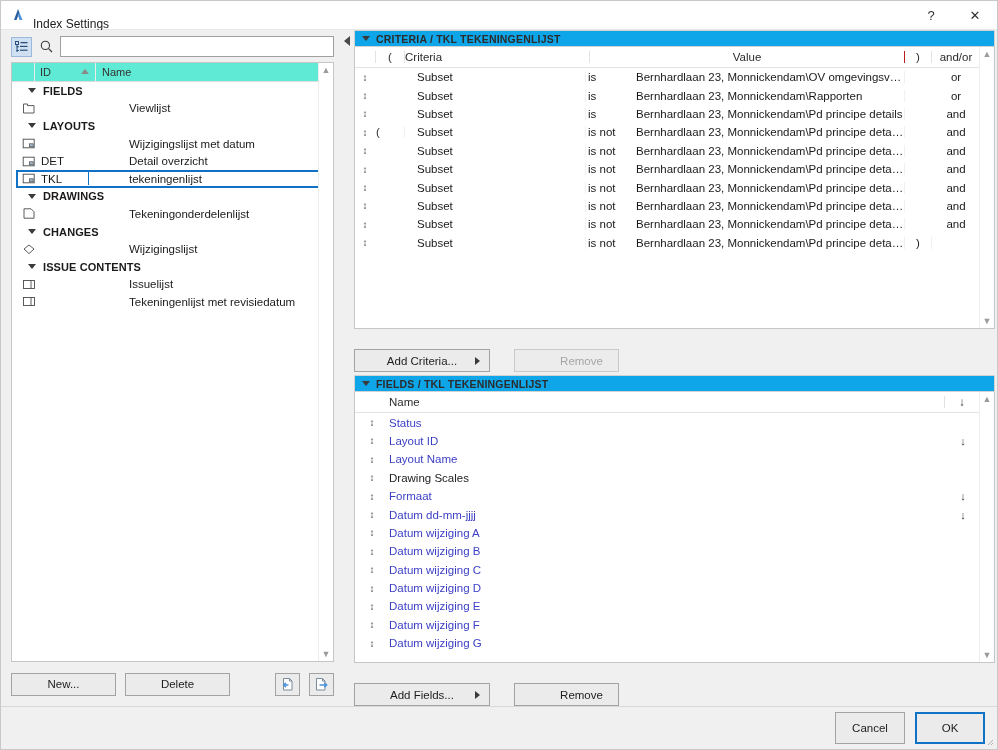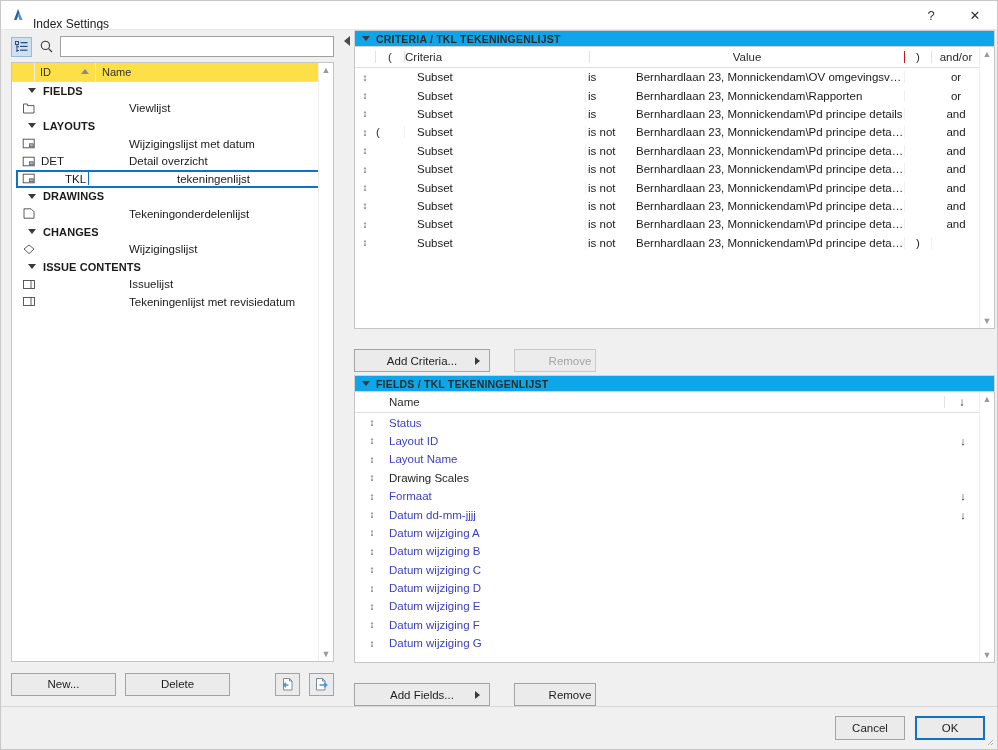--- a/index.html
+++ b/index.html
@@ -111,21 +111,21 @@
     margin: 0 8px 0 10px;
     background: #ffffff;
     border: 1px solid #c6c6c6;
     display: flex; flex-direction: column;
     min-height: 0;
     position: relative;
   }
   .tree-head {
     display: flex; height: 18px; flex: 0 0 18px;
     border-bottom: 1px solid #dcdcdc;
-    background: #fde047;
+    background: #5eead4;
     align-items: center;
     font-size: 11px;
     color: #333;
   }
   .th-gutter { width: 22px; flex: 0 0 22px; border-right: 1px solid #ececec; height: 100%; }
   .th-id { width: 55px; flex: 0 0 55px; position: relative; padding-left: 5px; height:100%; display:flex; align-items:center; border-right: 1px solid #ececec;}
   .th-id .sort-caret {
     position: absolute; right: 6px; top: 6px;
     width: 0; height: 0;
     border-left: 4px solid transparent;
@@ -160,21 +160,20 @@
     margin-left: 6px;
   }
   .row-id {
     width: 52px; flex: 0 0 52px;
     font-size: 11.5px;
     padding-left: 1px;
   }
   .row-name { flex: 1 1 auto; padding-left: 3px; margin-left: 33px; }
   .tree-row.selected {
     outline: none;
-    gap: 24px;
   }
   .tree-row.selected .sel-box {
     position: absolute; left: 4px; top: 0px;
     right: 2px; bottom: 0px;
     border: 2px solid #1072c4;
     box-sizing: border-box;
     pointer-events: none;
   }
   .tree-row.selected .row-name {
     position: relative;
@@ -310,42 +309,42 @@
     justify-content: center;
   }
   .btn.split .tri {
     position: absolute; right: 9px; top: 50%;
     transform: translateY(-50%);
     width: 0; height: 0;
     border-top: 4px solid transparent;
     border-bottom: 4px solid transparent;
     border-left: 5px solid #3a3a3a;
   }
-  .btn.remove-btn { width: 82px; padding-left: 30px; }
+  .btn.remove-btn { width: 105px; padding-left: 30px; }
 
   
   .f-handle { width: 34px; flex: 0 0 34px; text-align: center; color: #3b3b3b; font-size: 10px; }
   .f-name { flex: 1 1 auto; color: #3b3fc4; }
   .f-name.plain { color: #222; }
   .f-arrow { width: 34px; flex: 0 0 34px; text-align: center; color: #333; font-size: 11px; }
   .fh-name { flex: 1 1 auto; padding-left: 34px; }
   .fh-arrow { width: 34px; flex: 0 0 34px; text-align: center; border-left: 1px solid #e2e2e2; border-right:1px solid #e2e2e2; }
   .fh-end { width: 14px; flex: 0 0 14px; }
 
   
   .footer {
     flex: 0 0 42px; height: 42px;
     border-top: 1px solid #d8d8d8;
     display: flex; align-items: center;
     justify-content: flex-end;
     padding-right: 12px;
     gap: 10px;
     background: #f0f0f0;
   }
-  .btn.footer-btn { width: 70px; height: 24px; }
+  .btn.footer-btn { width: 70px; height: 32px; }
   .btn.ok {
     border: 2px solid #1072c4;
   }
   .grip {
     position: absolute; right: 3px; bottom: 3px;
     width: 10px; height: 10px;
   }
 </style>
 </head>
 <body>

